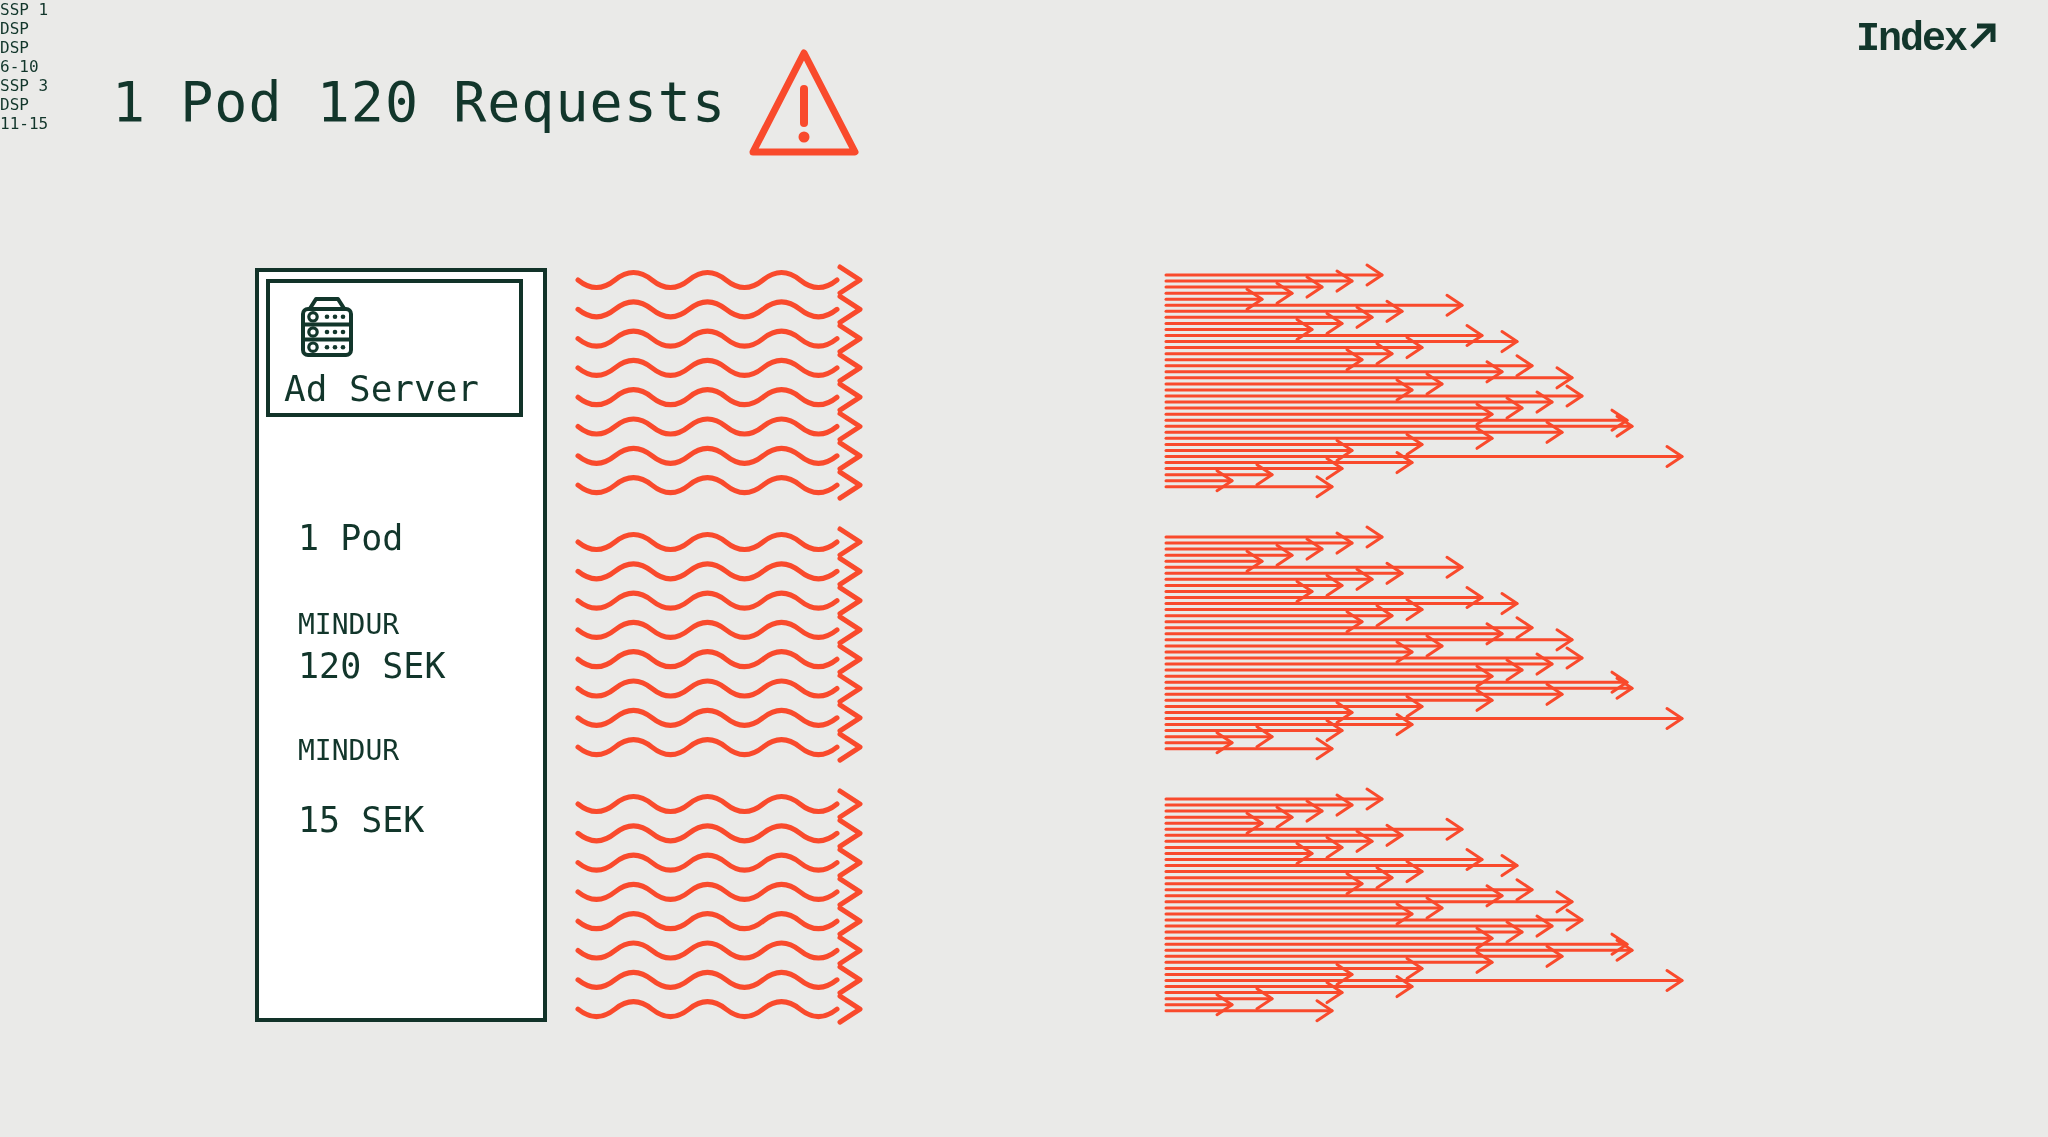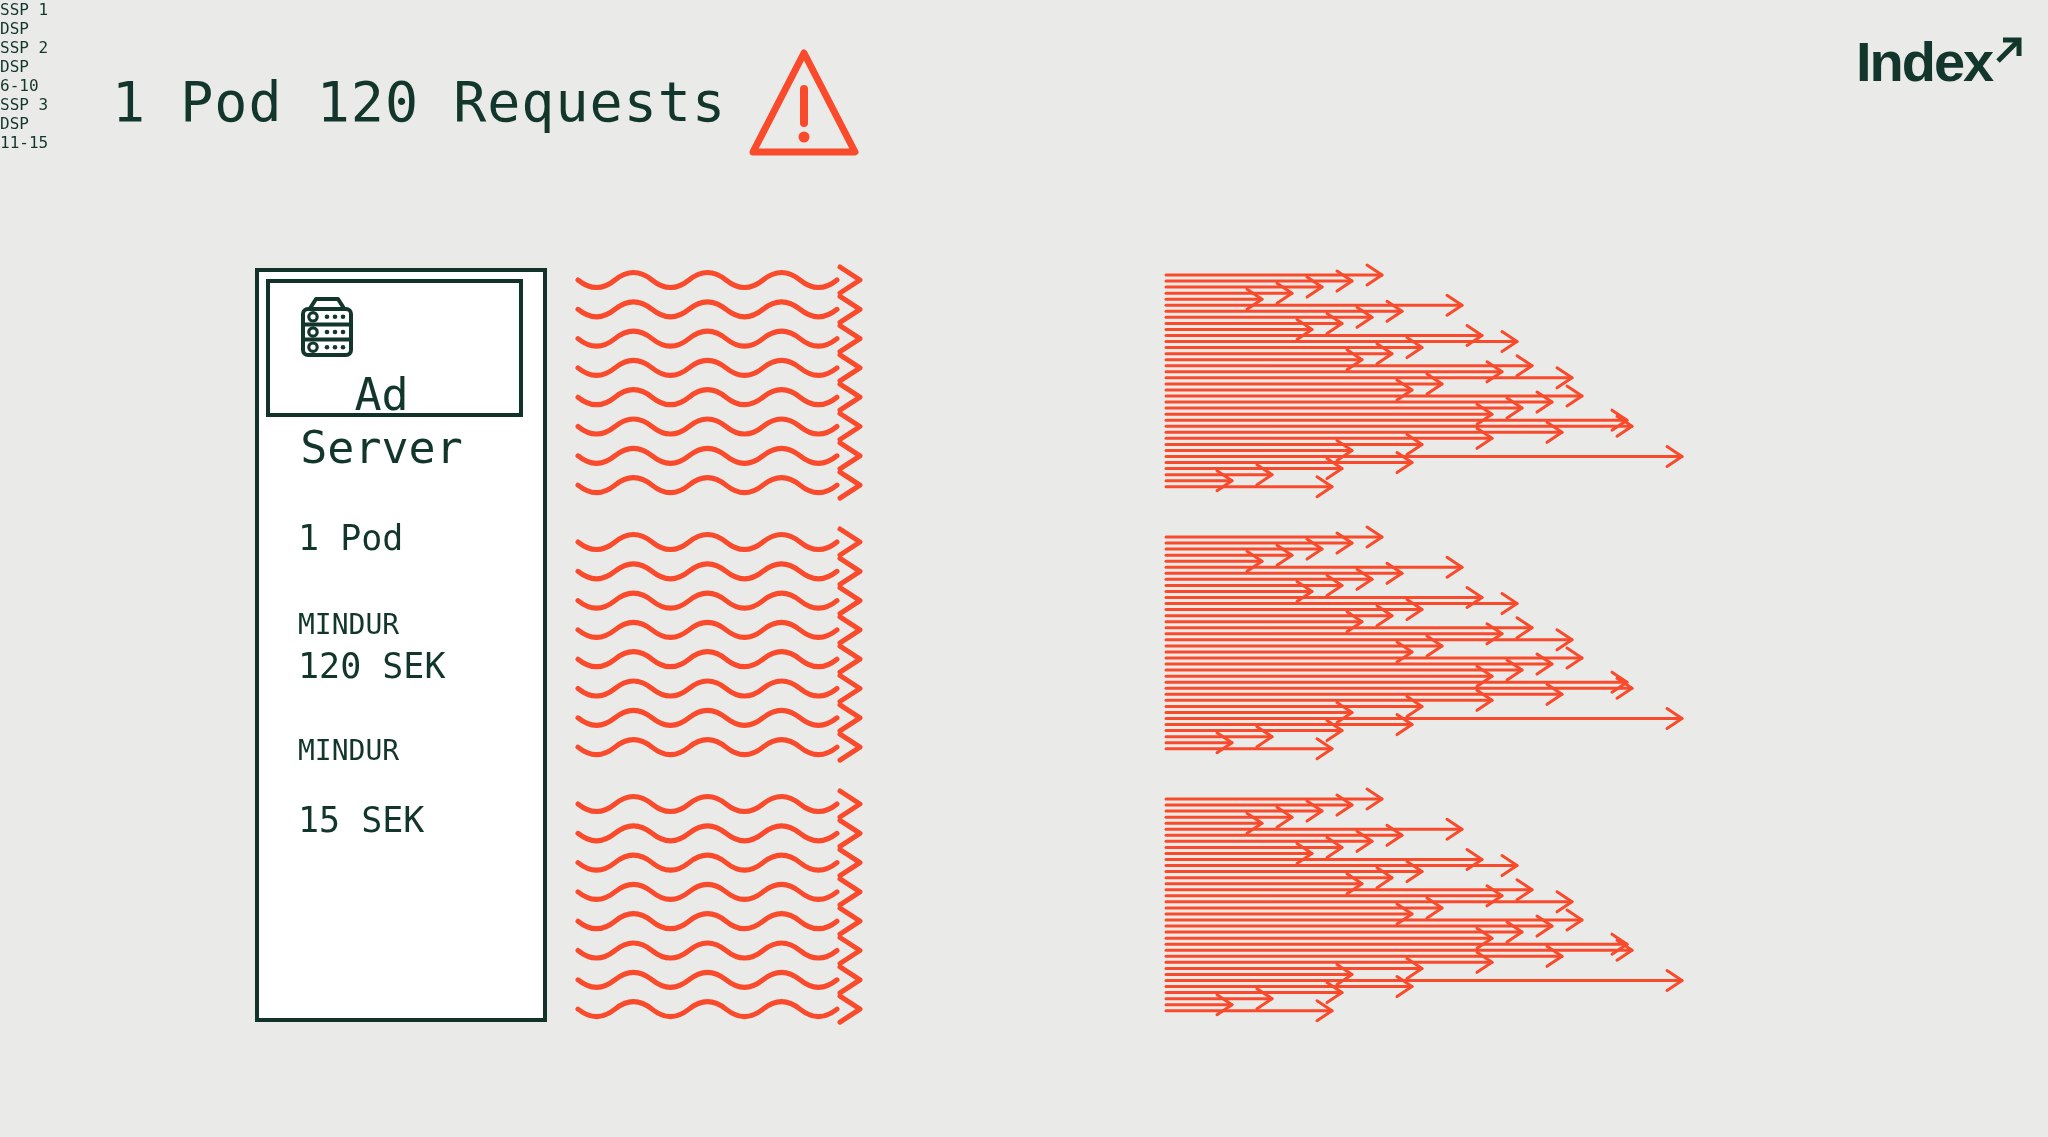--- a/index.html
+++ b/index.html
@@ -8,30 +8,30 @@
     position:relative;width:2048px;height:1137px;overflow:hidden;
     background:#EAEAE8;
     font-family:"DejaVu Sans Mono","Liberation Mono",monospace;
     color:#12362B;
   }
   .abs{position:absolute;}
   #page-title{
     left:112px;top:70px;font-size:55px;letter-spacing:1px;white-space:nowrap;
   }
   #warning{left:746px;top:44px;}
-  #logo{left:1856px;top:34px;display:flex;align-items:flex-start;
-    font-family:Liberation Sans, sans-serif;
-    font-weight:600;font-size:56px;letter-spacing:-2px;line-height:1;}
+  #logo{left:1856px;top:20px;display:flex;align-items:flex-start;
+    font-family:Liberation Mono, monospace;
+    font-weight:600;font-size:40px;letter-spacing:-2px;line-height:1;}
   #logo svg{margin-left:2px;margin-top:1px;}
 
   .panel{background:#FFFFFF;border:4px solid #123329;box-sizing:border-box;}
   #adserver-outer{left:255px;top:268px;width:292px;height:754px;}
   #adserver-inner{left:266px;top:279px;width:257px;height:138px;}
   #server-icon{left:294px;top:292px;}
-  #adserver-label{left:266px;top:368px;width:231px;text-align:center;font-size:45px;}
+  #adserver-label{left:266px;top:368px;width:231px;text-align:center;font-size:36px;}
   .ad-big{font-size:35px;left:298px;white-space:nowrap;}
   .ad-small{font-size:28px;left:298px;white-space:nowrap;}
   #pod-label{top:518px;}
   #poddur-label{top:608px;}
   #poddur-value{top:646px;}
   #mindur-label{top:734px;}
   #mindur-value{top:800px;}
   #arrow-layer{position:absolute;left:0;top:0;z-index:5;pointer-events:none;}
 </style>
 </head>
@@ -89,23 +89,20 @@
         <div class="">SSP 1</div>
       </div>
       <div class="" style="left: 1410px; top: 266px;"></div>
       <div class="" style="left: 1465px; top: 304px;"></div>
       <div class="" style="left: 1520px; top: 342px;"></div>
       <div class="" style="left: 1575px; top: 380px;"></div>
       <div class="" style="left: 1630px; top: 418px;">
         <div class="">
           <div class="">DSP</div>
         </div>
-      </div>
-      <div class="" style="top: 530px;">
-        <div class="">SSP 2</div>
       </div>
       <div class="" style="left: 1410px; top: 528px;"></div>
       <div class="" style="left: 1465px; top: 566px;"></div>
       <div class="" style="left: 1520px; top: 604px;"></div>
       <div class="" style="left: 1575px; top: 642px;"></div>
       <div class="" style="left: 1630px; top: 680px;">
         <div class="">
           <div class="">DSP</div>
           <div class="">6-10</div>
         </div>

